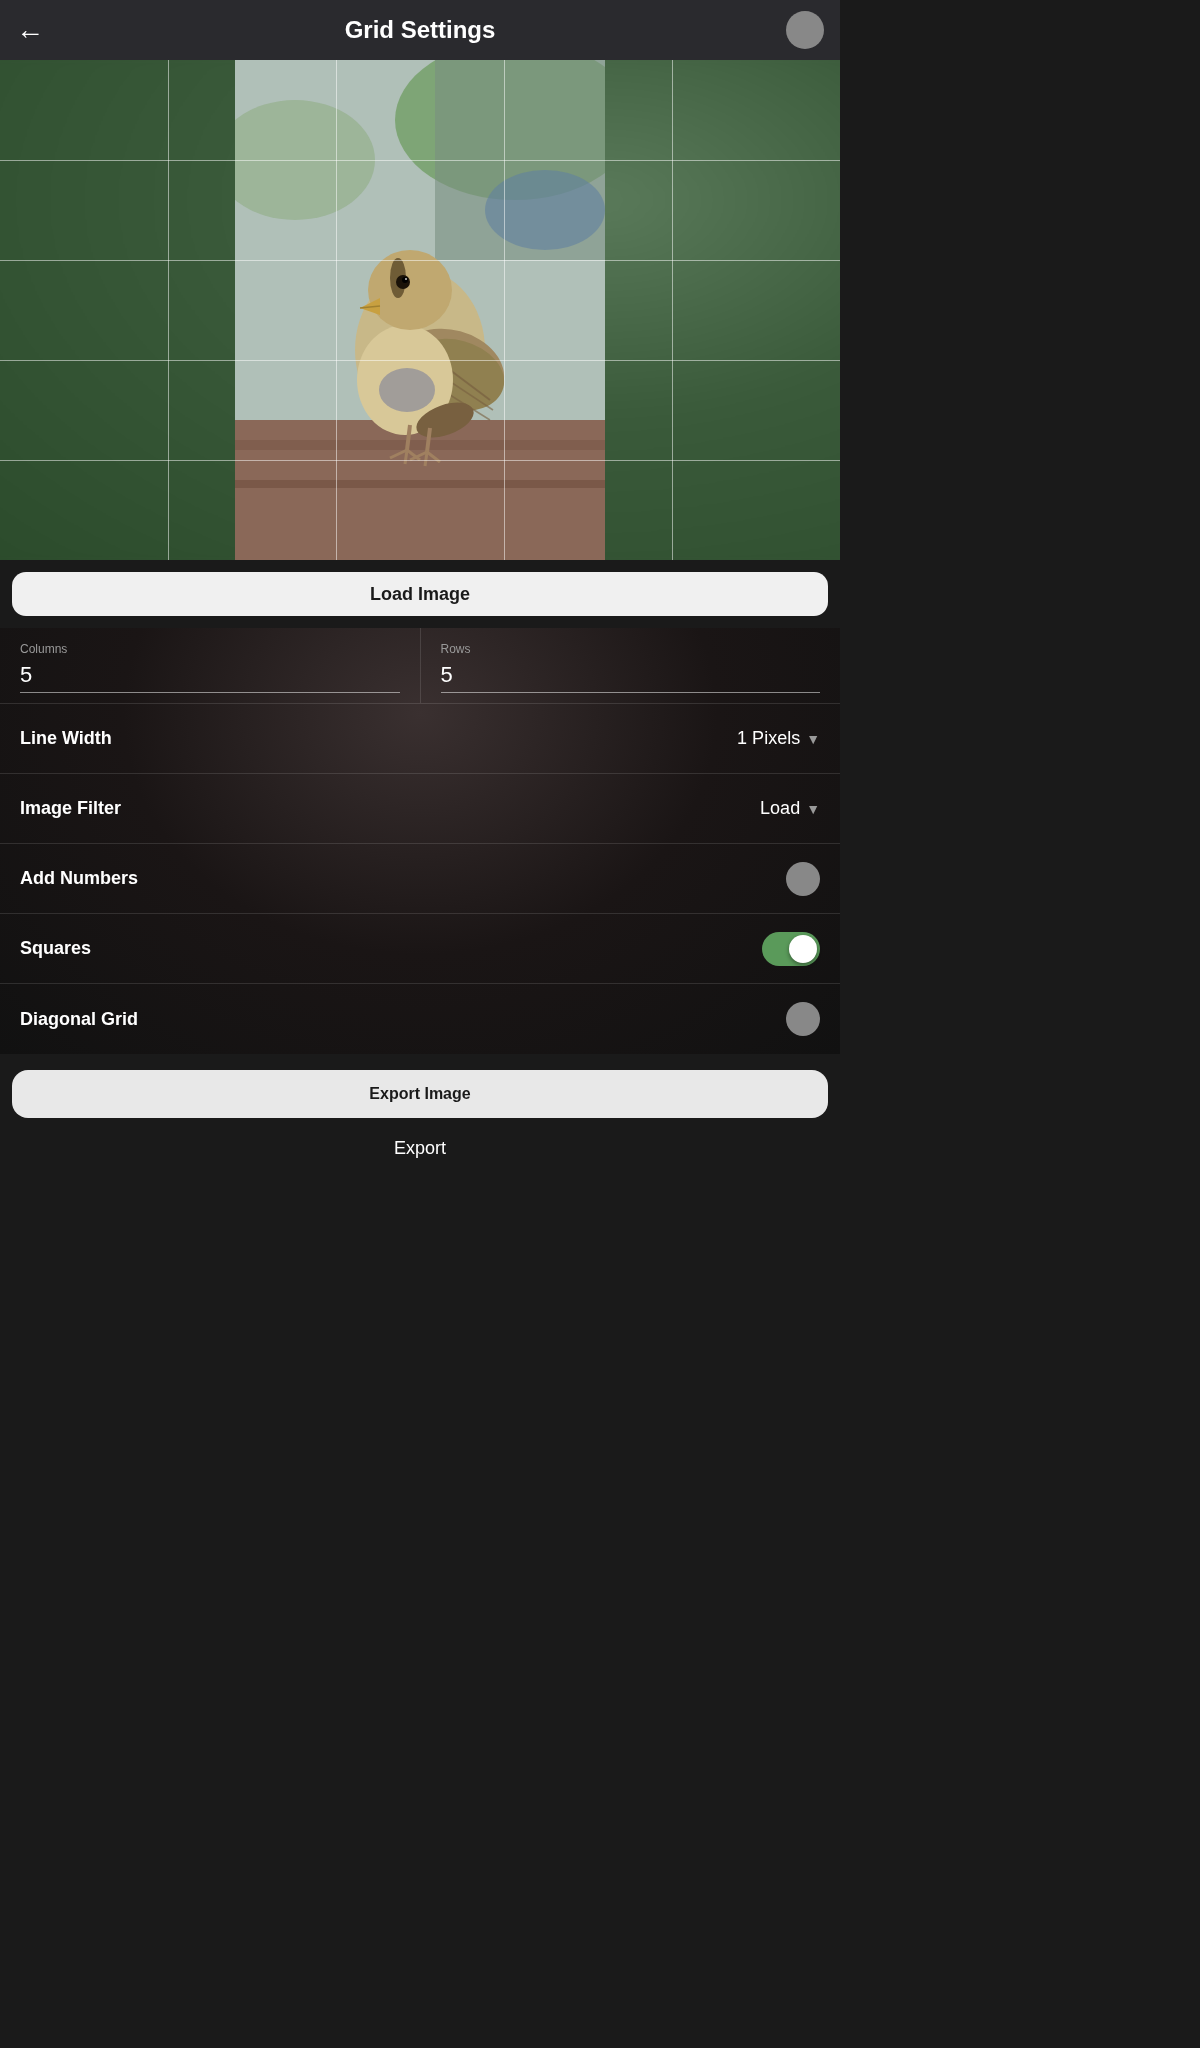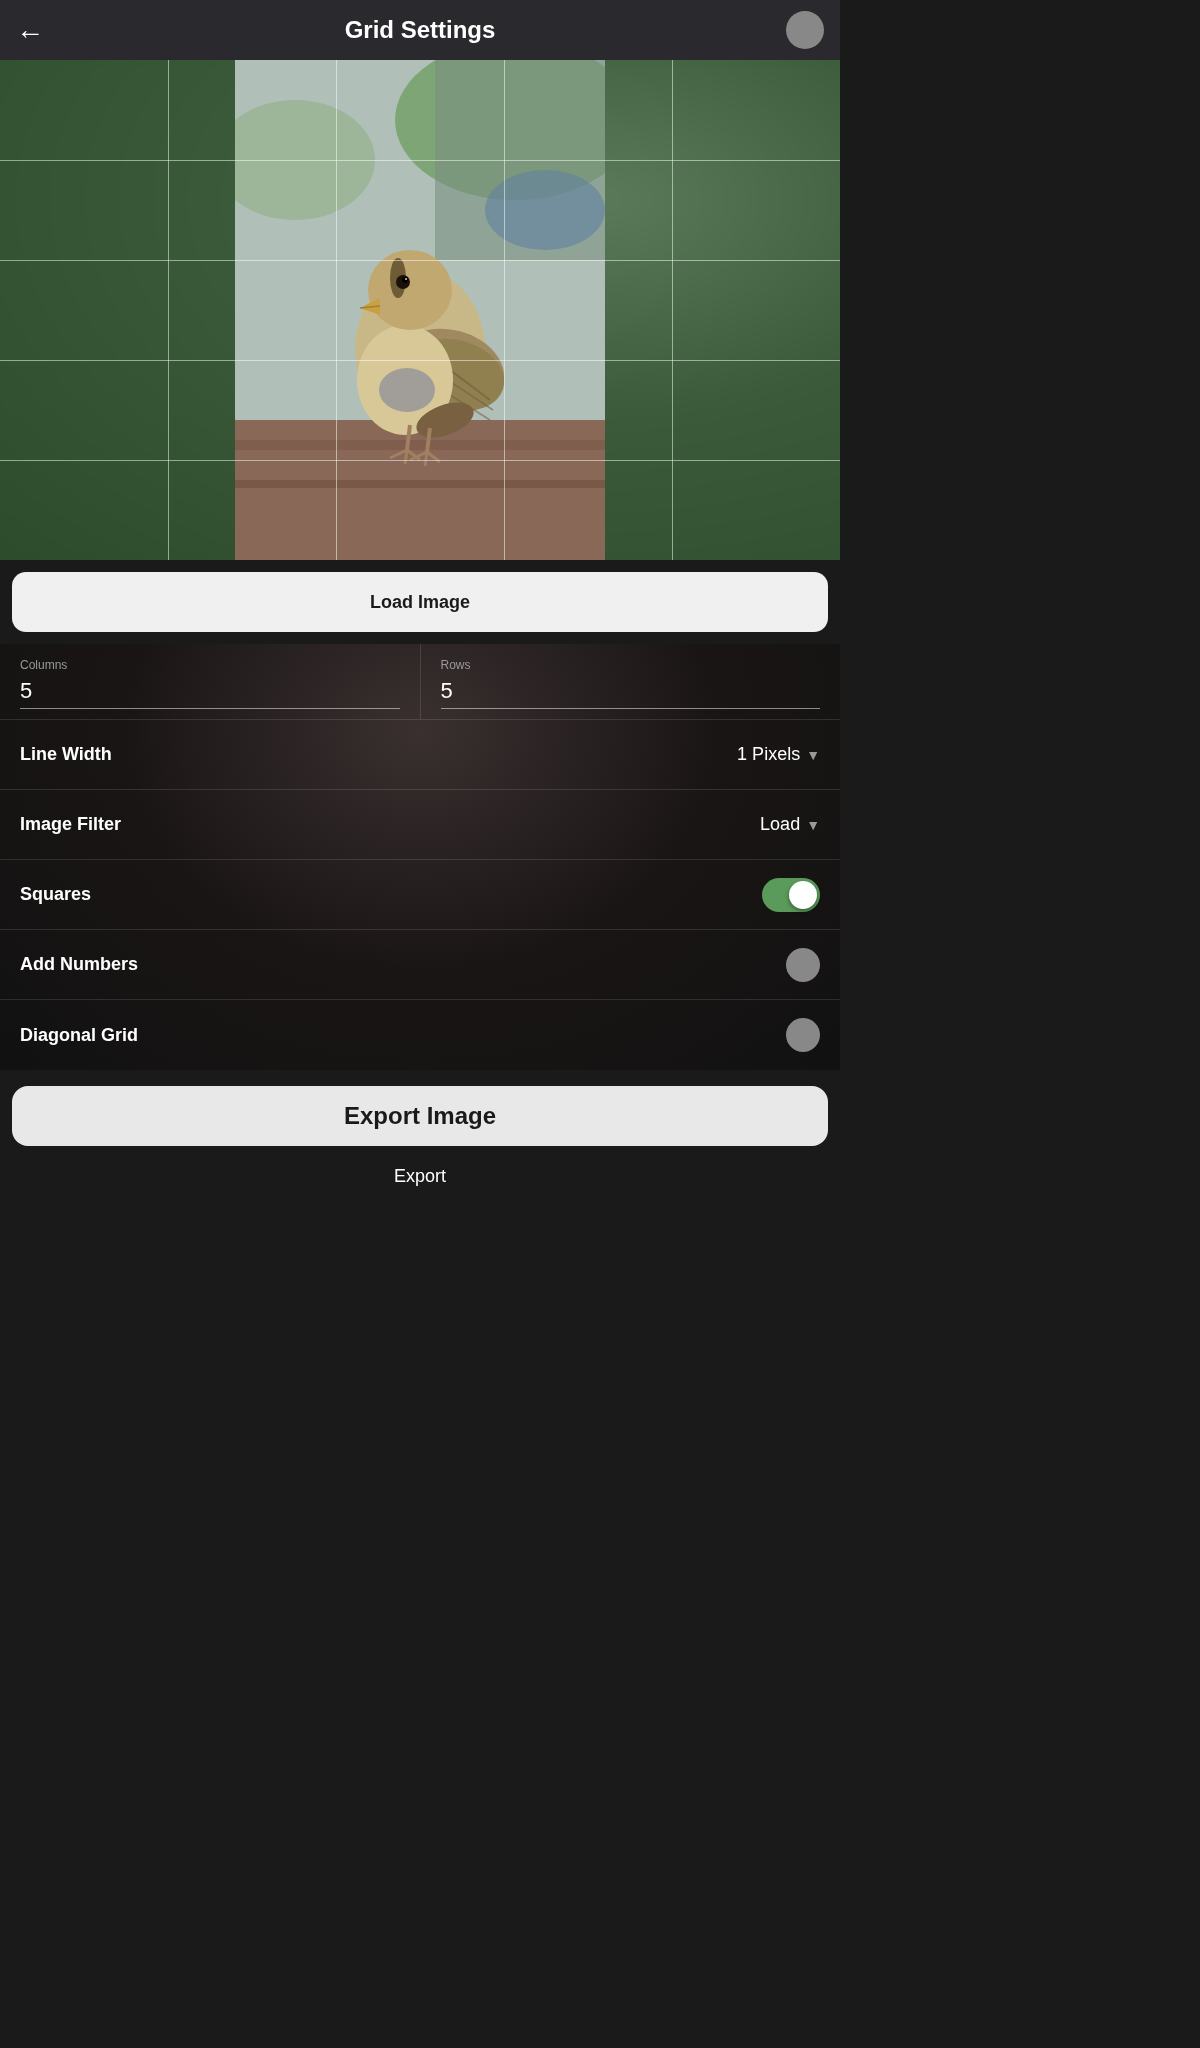--- a/index.html
+++ b/index.html
@@ -109,21 +109,21 @@
 
     
     .buttons-row {
       display: flex;
       gap: 0;
       padding: 12px 12px;
       background: #1a1a1a;
     }
     .btn-main {
       flex: 1;
-      height: 60px;
+      height: 44px;
       background: #f0f0f0;
       color: #1a1a1a;
       border: none;
       border-radius: 14px;
       font-size: 18px;
       font-weight: 600;
       cursor: pointer;
       margin: 0 6px;
     }
     .btn-main:first-child { margin-left: 0; }
@@ -223,26 +223,26 @@
       height: 34px;
       border-radius: 50%;
       background: #888;
       cursor: pointer;
     }
 
     
     .export-btn {
       width: calc(100% - 24px);
       margin: 16px 12px 0;
-      height: 60px;
+      height: 48px;
       background: #e8e8e8;
       color: #1a1a1a;
       border: none;
       border-radius: 16px;
-      font-size: 24px;
+      font-size: 16px;
       font-weight: 600;
       cursor: pointer;
     }
 
     
     .clear-btn {
       width: 100%;
       background: transparent;
       border: none;
       color: #ffffff;
@@ -384,33 +384,33 @@
 
       <div class="settings-row">
         <span class="settings-label">Image Filter</span>
         <div class="dropdown-value">
           <span>Load</span>
           <span class="chevron-down">▼</span>
         </div>
       </div>
 
       <div class="settings-row">
+        <span class="settings-label">Add Numbers</span>
+        <div class="circle-toggle"></div>
+      </div>
+
+      <div class="settings-row">
         <span class="settings-label">Squares</span>
         <div class="toggle">
           <div class="toggle-track on"></div>
           <div class="toggle-thumb on"></div>
         </div>
       </div>
 
       <div class="settings-row">
-        <span class="settings-label">Add Numbers</span>
-        <div class="circle-toggle"></div>
-      </div>
-
-      <div class="settings-row">
         <span class="settings-label">Diagonal Grid</span>
         <div class="circle-toggle"></div>
       </div>
 
     </div>
   </div>
 
   
   <button class="export-btn">Export Image</button>
 

